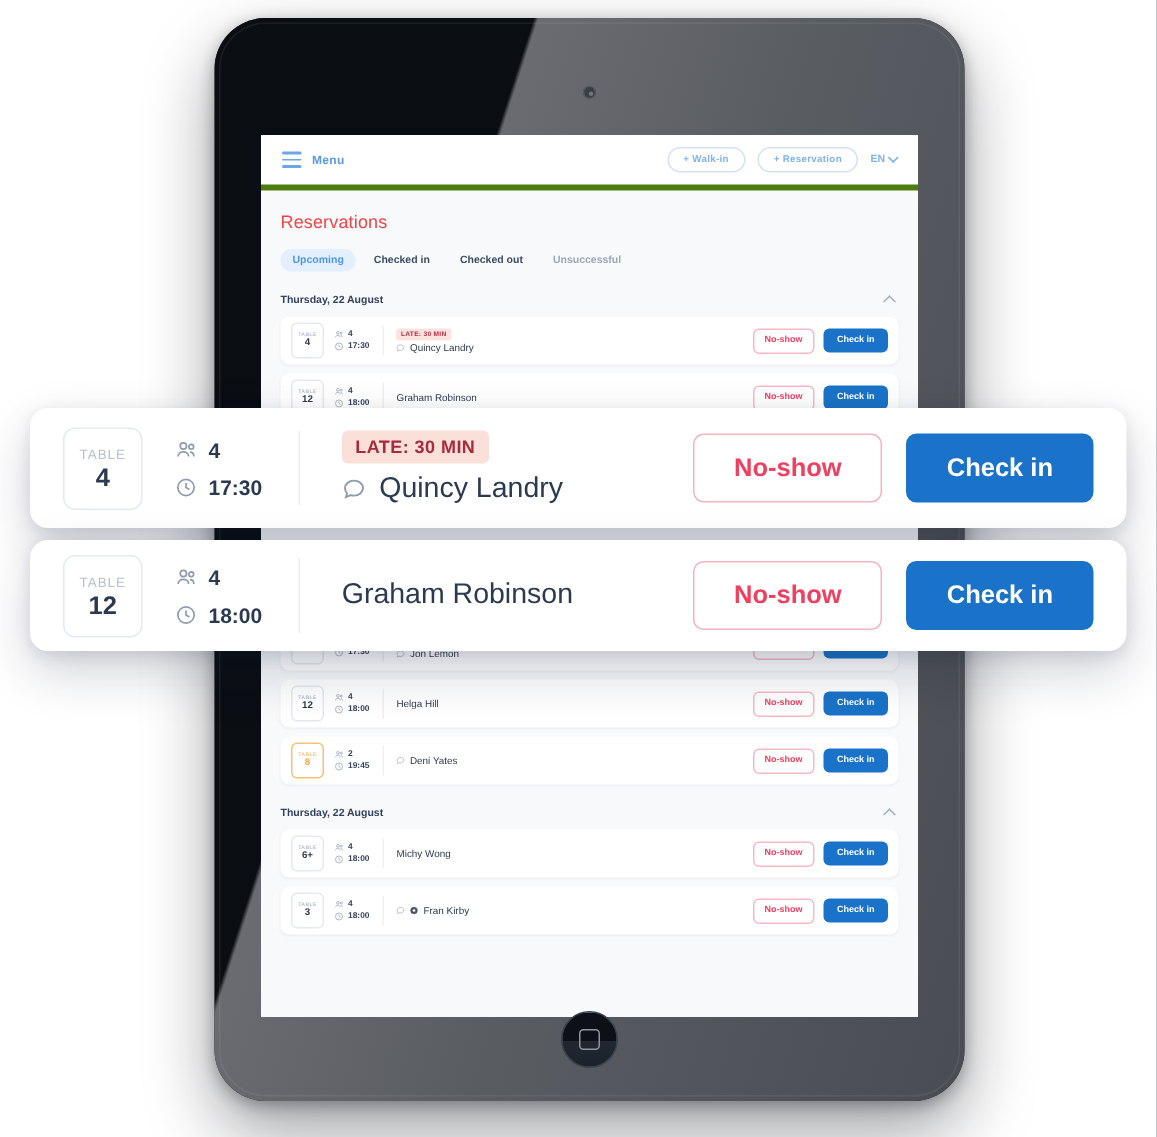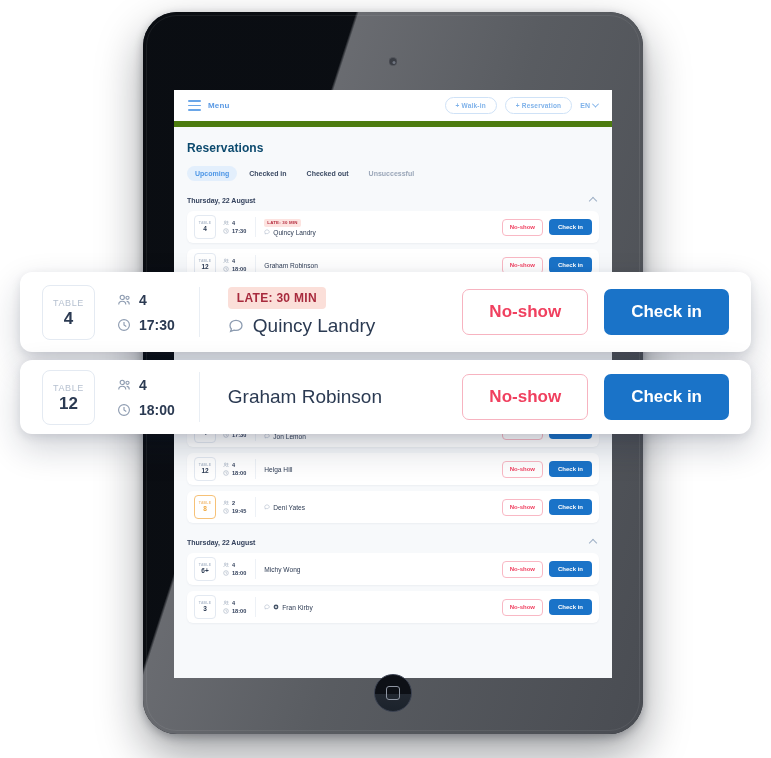--- a/index.html
+++ b/index.html
@@ -54,37 +54,37 @@
   
   .screen {
     position: absolute; left: 31px; top: 78px;
     width: 438px; height: 588px;
     background: #f7f9fb;
     overflow: hidden;
   }
   .app-header {
     height: 37px; background:#fff;
     display:flex; align-items:center; padding: 4px 14px;
-    border-bottom: 6px solid #4d7c0f;
+    border-bottom: 4px solid #4d7c0f;
   }
   .burger { width:13px; display:flex; flex-direction:column; gap:2.5px; margin-right:7px; }
   .burger i { display:block; height:1.8px; background:#6aa6e8; border-radius:2px; }
   .menu-label { font-size:8px; color:#5b9ae4; font-weight:600; letter-spacing:.2px; }
   .header-right { margin-left:auto; display:flex; align-items:center; gap:8px; }
   .pill-btn {
     border:1px solid #cfe2f7; border-radius:11px;
     padding:4px 10px; font-size:6.5px; color:#7fb2ea; background:#fff;
     white-space:nowrap; font-weight:600; letter-spacing:.2px;
   }
   .lang { font-size:7px; color:#7fb2ea; font-weight:700; display:flex; align-items:center; gap:3px; }
   .chev { width:5px; height:5px; border-right:1.2px solid #7fb2ea; border-bottom:1.2px solid #7fb2ea;
           transform: rotate(45deg) translate(-1px,-1px); }
 
   .content { padding: 14px 13px 0 13px; }
-  .page-title { font-size:12px; font-weight:700; color:#0c4a6e; letter-spacing:.1px; }
+  .page-title { font-size:12px; font-weight:400; color:#ef4444; letter-spacing:.1px; }
 
   .tabs { display:flex; align-items:center; gap:4px; margin-top:11px; }
   .tab { font-size:7px; font-weight:600; color:#3b4a63; padding:4px 8px; border-radius:10px; white-space:nowrap; }
   .tab.active { background:#e3effc; color:#4d96e6; }
   .tab.muted { color:#9aa6b8; }
 
   .day-head {
     display:flex; align-items:center; margin-top:16px; margin-bottom:7px;
     font-size:7px; font-weight:700; color:#33415c;
   }

